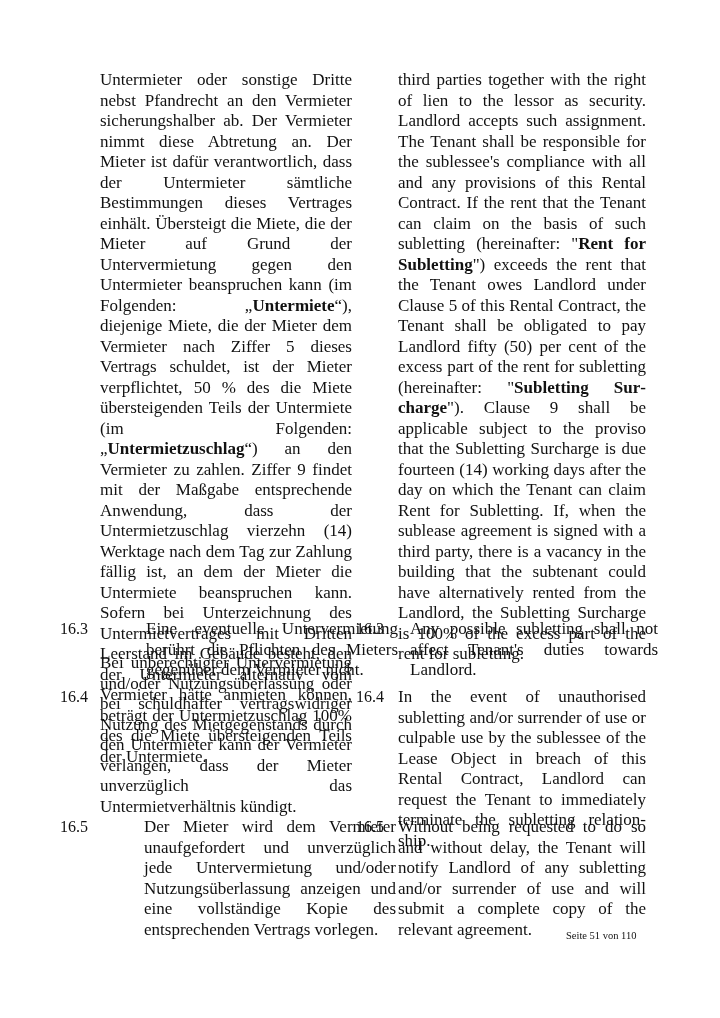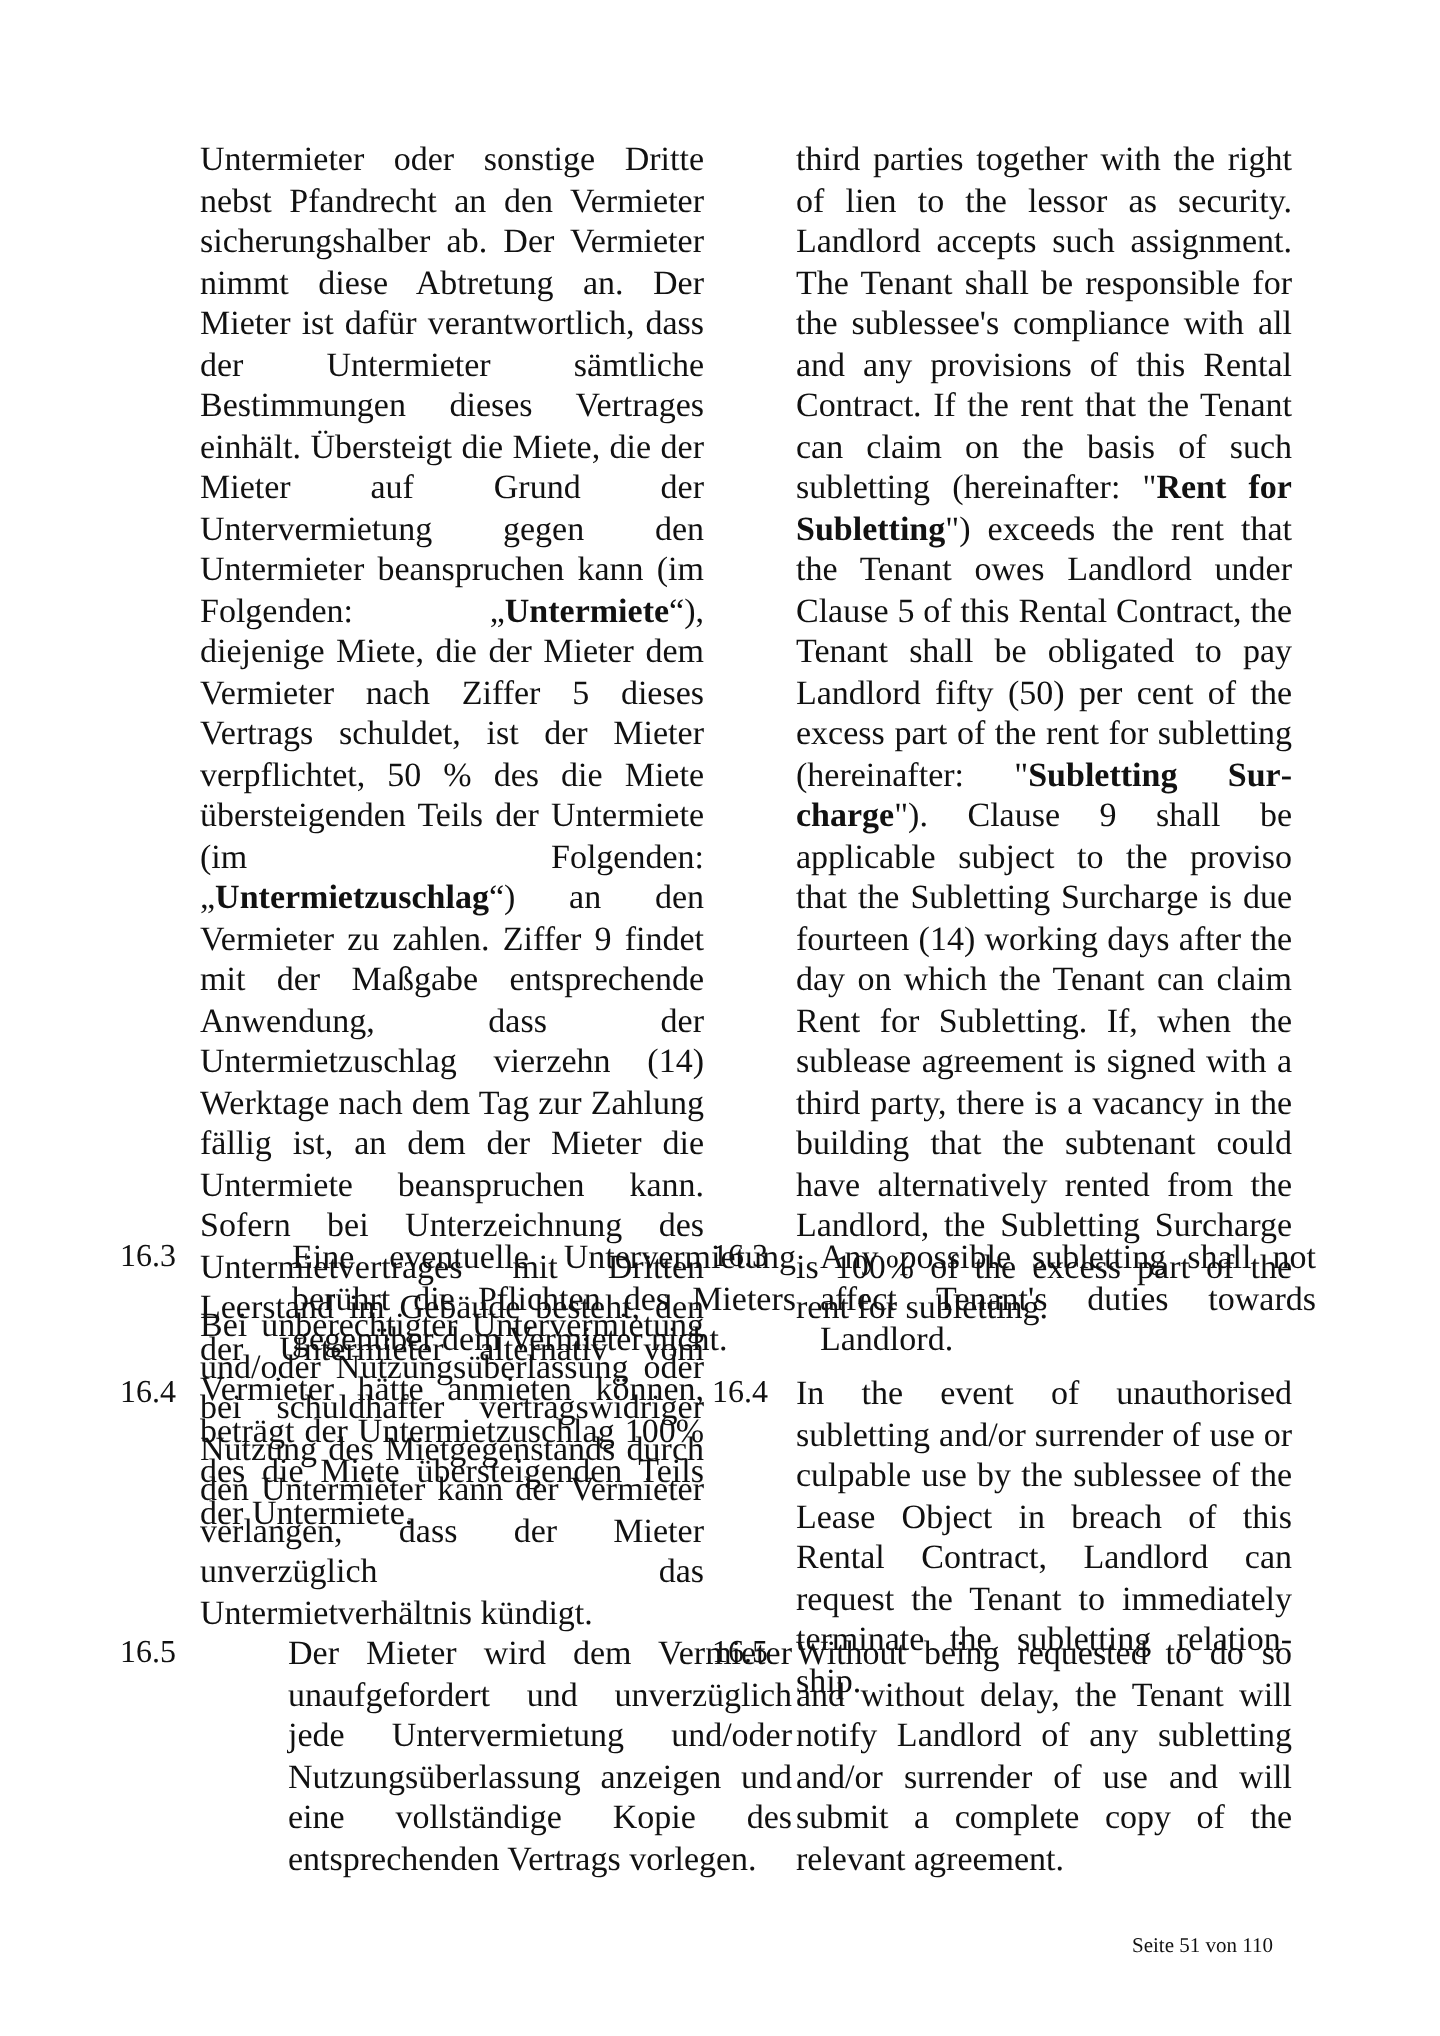--- a/index.html
+++ b/index.html
@@ -5,21 +5,21 @@
   html, body { margin: 0; padding: 0; background: #ffffff; }
   body { width: 720px; height: 1018px; position: relative; overflow: hidden;
          font-family: "Liberation Serif", "DejaVu Serif", serif; color: #111; }
   .col { position: absolute; font-size: 17px; line-height: 20.5px; text-align: justify; hyphens: manual; }
   .left { left: 100px; width: 252px; }
   .right { left: 398px; width: 248px; }
   .num { position: absolute; font-size: 16px; line-height: 20.5px; }
   .num-l { left: 60px; }
   .num-r { left: 356px; }
   b { font-weight: bold; }
-  .footer { position: absolute; left: 566px; top: 968px; font-size: 10.5px; }
+  .footer { position: absolute; left: 566px; top: 930px; font-size: 10.5px; }
 </style>
 </head>
 <body>
 
 <div class="col left para" style="top:70px;">
   <span>Untermieter oder sonstige Dritte nebst Pfandrecht an den Vermieter sicherungshalber ab. Der Vermieter nimmt diese Abtretung an. Der Mieter ist dafür verantwortlich, dass der Untermieter sämtliche Bestimmungen dieses Vertrages einhält. Übersteigt die Miete, die der Mieter auf Grund der Untervermietung gegen den Untermieter beanspruchen kann (im Folgenden: „</span><b>Untermiete</b><span>“), diejenige Miete, die der Mieter dem Vermieter nach Ziffer 5 dieses Vertrags schuldet, ist der Mieter verpflichtet, 50 % des die Miete übersteigenden Teils der Untermiete (im Folgenden: „</span><b>Untermietzuschlag</b><span>“) an den Vermieter zu zahlen. Ziffer 9 findet mit der Maßgabe entsprechende Anwendung, dass der Untermietzuschlag vierzehn (14) Werktage nach dem Tag zur Zahlung fällig ist, an dem der Mieter die Untermiete beanspruchen kann. Sofern bei Unterzeichnung des Untermietvertrages mit Dritten Leerstand im Gebäude besteht, den der Untermieter alternativ vom Vermieter hätte anmieten können, beträgt der Untermietzuschlag 100% des die Miete übersteigenden Teils der Untermiete.</span>
 </div>
 <div class="col right para" style="top:70px;">
   <span>third parties together with the right of lien to the lessor as security. Landlord accepts such assignment. The Tenant shall be responsible for the sublessee's compliance with all and any provisions of this Rental Contract. If the rent that the Tenant can claim on the basis of such subletting (hereinafter: "</span><b>Rent for Subletting</b><span>") exceeds the rent that the Tenant owes Landlord under Clause 5 of this Rental Contract, the Tenant shall be obligated to pay Landlord fifty (50) per cent of the excess part of the rent for subletting (hereinafter: "</span><b>Subletting Sur­charge</b><span>"). Clause 9 shall be applicable subject to the proviso that the Subletting Surcharge is due fourteen (14) working days after the day on which the Tenant can claim Rent for Sub­letting. If, when the sublease agreement is signed with a third party, there is a vacancy in the building that the subtenant could have al­ternatively rented from the Landlord, the Sub­letting Surcharge is 100% of the excess part of the rent for subletting.</span>
 </div>

